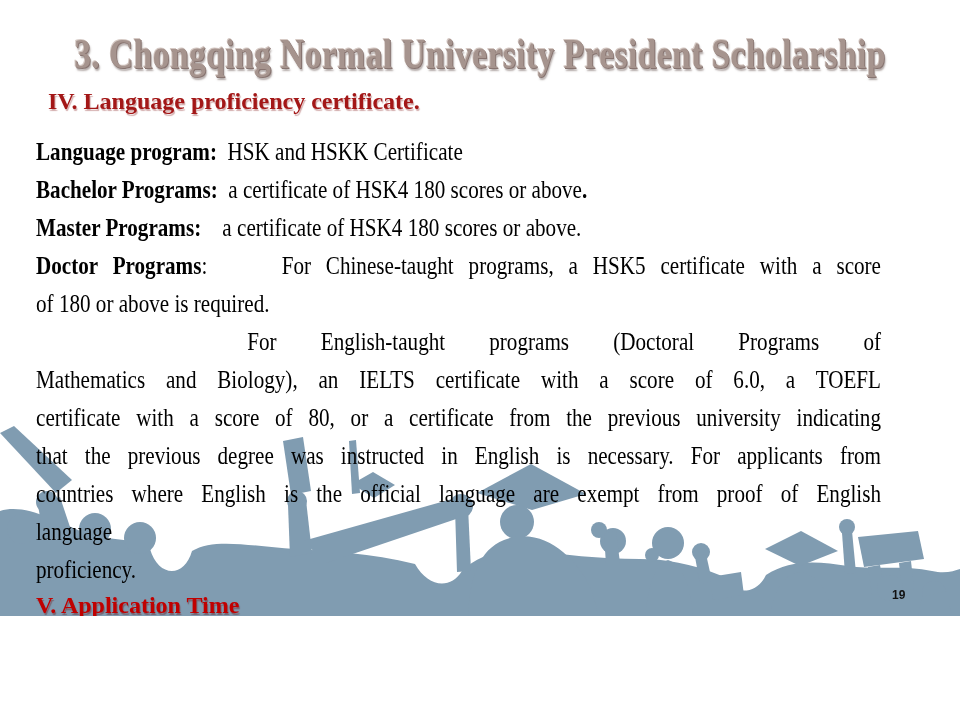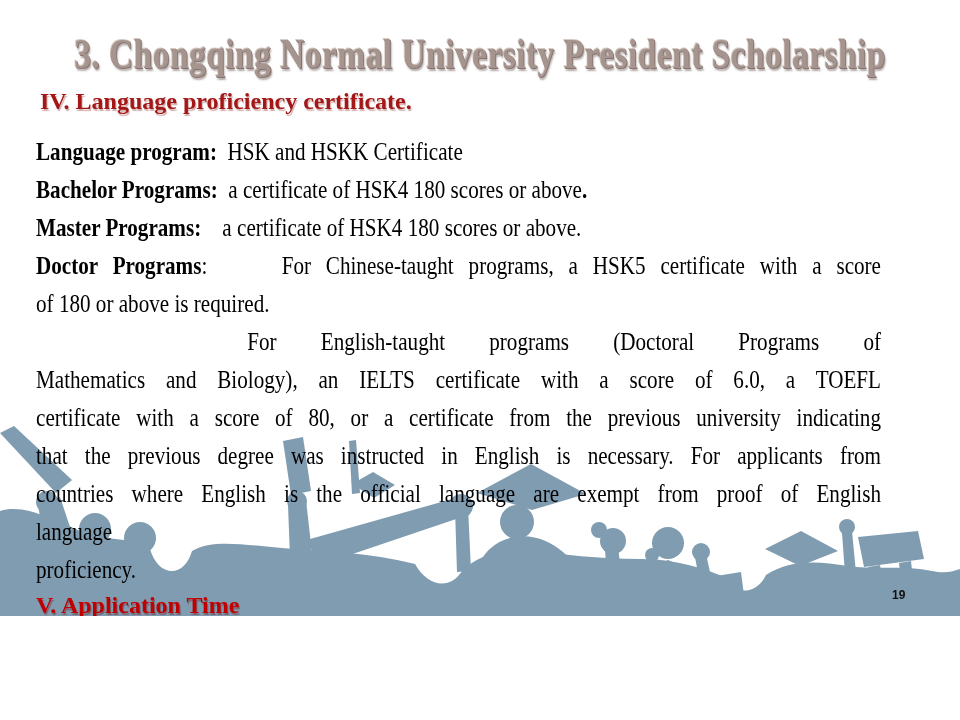--- a/index.html
+++ b/index.html
@@ -12,21 +12,21 @@
 
   .title-text {
     position:absolute; left:50%; top:30px; z-index:1; white-space:nowrap;
     font-size:42px; font-weight:bold; letter-spacing:0.5px;
     color:var(--title, #a6948e);
     transform: translateX(-50%) scaleX(0.80);
     text-shadow: 1px 1px 0 #877470, 2px 3px 2px rgba(104,86,81,0.5), -1px -1px 0 #d6cac5;
   }
 
   .h4 {
-    position:absolute; top:88px; left:40px; z-index:1;
+    position:absolute; top:88px; left:48px; z-index:1;
     font-size:24px; font-weight:bold; color:var(--heading4, #a31717);
     text-shadow: 1px 2px 1px rgba(130,20,20,0.35);
   }
 
   .body-block {
     position:absolute; top:133px; left:36px; z-index:1;
     width:1000px; transform: scaleX(0.845); transform-origin: 0 0;
     font-size:25px; line-height:38px;
   }
   .bline  { white-space:pre-wrap; }

